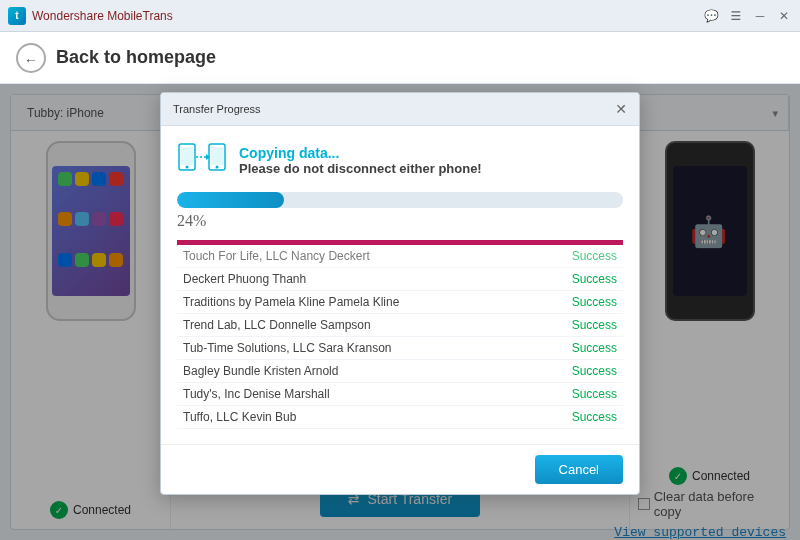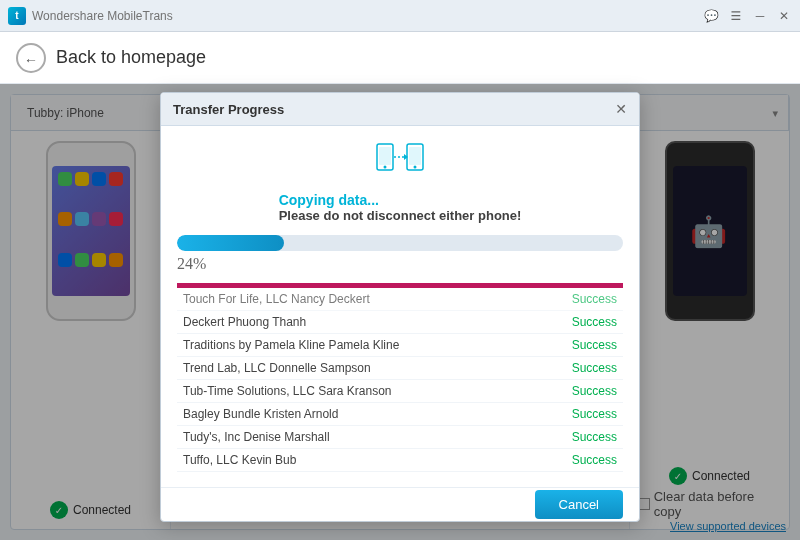--- a/index.html
+++ b/index.html
@@ -35,21 +35,21 @@
       border-radius: 3px;
       display: flex;
       align-items: center;
       justify-content: center;
       color: white;
       font-size: 10px;
       font-weight: bold;
     }
     .titlebar-title {
       font-size: 12px;
-      color: #737373;
+      color: #7f1d1d;
     }
     .titlebar-controls {
       display: flex;
       gap: 8px;
     }
     .titlebar-btn {
       width: 16px;
       height: 16px;
       display: flex;
       align-items: center;
@@ -81,21 +81,21 @@
       border: 2px solid #aaa;
       border-radius: 50%;
       display: flex;
       align-items: center;
       justify-content: center;
       color: #555;
       font-size: 14px;
     }
     .back-text {
       font-size: 18px;
-      font-weight: 400;
+      font-weight: 700;
       color: #333;
     }
 
     
     .main {
       background: #f0f4f8;
       height: calc(540px - 32px - 52px);
       position: relative;
       padding: 10px;
     }
@@ -298,26 +298,27 @@
     .clear-checkbox {
       width: 12px;
       height: 12px;
       border: 1px solid #999;
       background: white;
     }
 
     
     .footer {
       position: absolute;
-      bottom: 8px;
+      bottom: 0;
       right: 14px;
-      font-size: 11px;
+      font-size: 13px;
       color: #1a85c7;
       cursor: pointer;
       text-decoration: underline;
+      font-family: Liberation Mono, monospace;
     }
 
     
     .modal-overlay {
       position: absolute;
       top: 0; left: 0; right: 0; bottom: 0;
       background: rgba(0,0,0,0.35);
       display: flex;
       align-items: flex-start;
       justify-content: center;
@@ -336,39 +337,38 @@
     }
     .modal-titlebar {
       background: #e8eef4;
       padding: 8px 12px;
       display: flex;
       align-items: center;
       justify-content: space-between;
       border-bottom: 1px solid #d0dce8;
     }
     .modal-title {
-      font-size: 13px;
+      font-size: 11px;
       color: #333;
-      font-weight: 700;
+      font-weight: 400;
     }
     .modal-close {
       cursor: pointer;
       color: #666;
       font-size: 14px;
     }
 
     .modal-body {
       padding: 14px 16px;
     }
     .copying-header {
       display: flex;
       align-items: center;
       gap: 12px;
       margin-bottom: 12px;
-      flex-direction: column;
     }
     .copy-icon {
       width: 50px;
       height: 40px;
       display: flex;
       align-items: center;
       justify-content: center;
     }
     .copying-text h3 {
       color: #00b4d8;
@@ -420,21 +420,21 @@
     }
     .data-row .status {
       color: #00b050;
       font-weight: 500;
       margin-left: 35px;
     }
 
     .modal-footer {
       display: flex;
       justify-content: flex-end;
-      padding: 2px 16px;
+      padding: 10px 16px;
       border-top: 1px solid #e8eef4;
     }
     .cancel-btn {
       background: linear-gradient(to bottom, #1ab2e8, #0e8fc4);
       color: white;
       border: none;
       border-radius: 4px;
       padding: 7px 24px;
       font-size: 13px;
       cursor: pointer;

